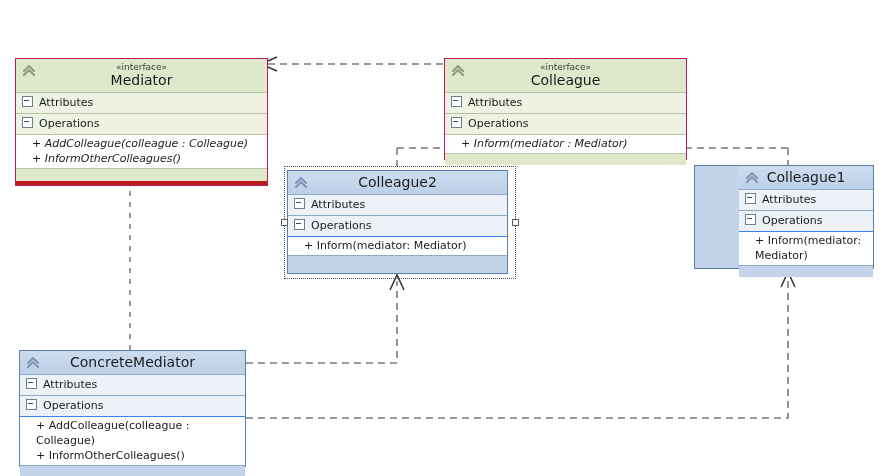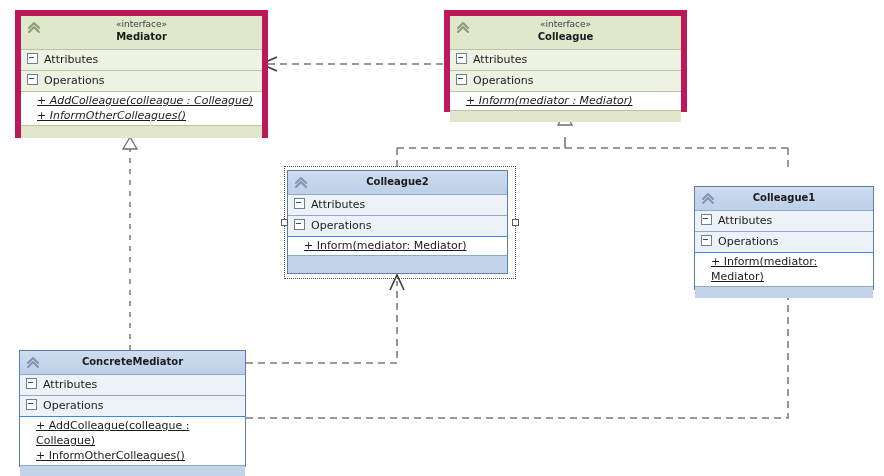--- a/index.html
+++ b/index.html
@@ -22,22 +22,22 @@
     text-align:center;
     box-sizing:border-box;
   }
   .uml .stereo{
     font-size:9px;
     line-height:11px;
     color:#3d3d3d;
     letter-spacing:0px;
   }
   .uml .cname{
-    font-weight:bold;
-    font-size:10px;
+    font-weight:normal;
+    font-size:14px;
     line-height:14px;
     color:#1b1b1b;
   }
   .uml .chev{
     position:absolute;left:5px;top:4px;width:16px;height:16px;
   }
   .uml .sect{
     box-sizing:border-box;
     font-size:11px;
     line-height:14px;
@@ -52,26 +52,25 @@
   .uml .sect .exp::before{
     content:"";position:absolute;left:1px;top:3px;width:5px;height:1px;background:#27527a;
   }
   .uml .members{
     background:#ffffff;
     padding:1px 4px 2px 16px;
     font-size:11px;
     line-height:15px;
     color:#1b1b1b;
     box-sizing:border-box;
-    text-decoration:underline;
   }
   .uml .foot{box-sizing:border-box;}
 
   
-  .green{border:6px solid #be185d;background:#b91c1c;}
+  .green{border:1px solid #be185d;background:#b91c1c;margin-top:48px;}
   .green .hdr{background:#dfe8cb;padding:3px 0 5px 0;}
   .green .sect{background:#eef2e3;border-top:1px solid #b9c4a4;}
   .green .members{border-top:1px solid #b9c4a4;font-style:italic;}
   .green .foot{background:#dfe8cb;border-top:1px solid #b9c4a4;}
   .green .chev svg{stroke:#8d9b76;}
 
   
   .blue{border:1px solid #5a7fa8;background:#c3d4ea;}
   .blue .hdr{background:linear-gradient(#cddcef,#bdd0e8);padding:4px 0 5px 0;}
   .blue .sect{background:#edf2f9;border-top:1px solid #8fa9c6;}
@@ -193,21 +192,21 @@
       <span>Operations</span>
     </div>
     <div class="members">
       <div>+ Inform(mediator: Mediator)</div>
     </div>
     <div class="foot" style="height:12px;"></div>
   </div>
   <div class="handle" style="left:281px;top:219px;"></div>
   <div class="handle" style="left:512px;top:219px;"></div>
 
-  <div class="uml blue" style="left:694px;top:186px;width:180px;height:104px;">
+  <div class="uml blue" style="left:694px;top:165px;width:180px;height:104px;padding-left:44px;">
     <div class="hdr">
       <span class="chev">
         <svg width="16" height="16" viewBox="0 0 16 16" fill="none" stroke-width="2.1" stroke-linecap="round" stroke-linejoin="round">
           <polyline points="3,8 8,3 13,8"></polyline>
             <polyline points="3,12 8,7 13,12"></polyline>
         </svg>
       </span>
       <div class="cname">Colleague1</div>
     </div>
     <div class="sect">

